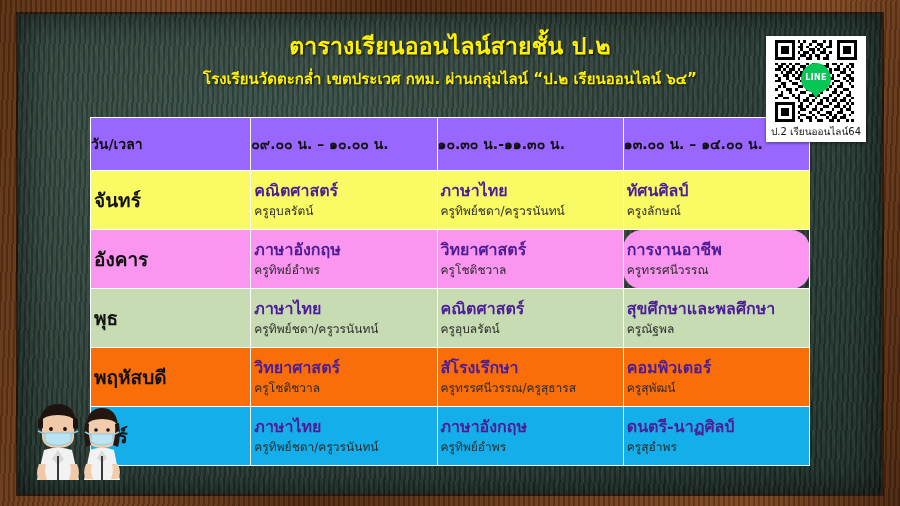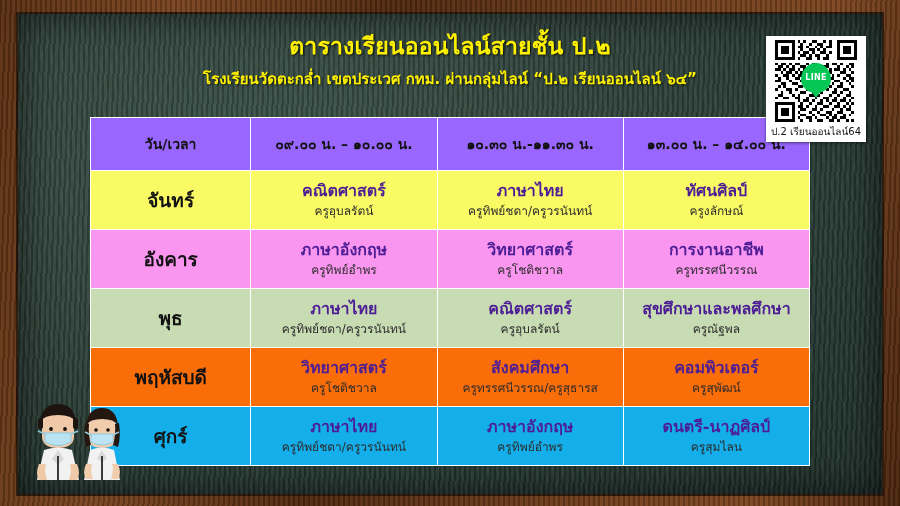--- a/index.html
+++ b/index.html
@@ -103,21 +103,21 @@
   }
 
   
   .table-wrap {
     position: absolute;
     left: 72px; top: 103px;
     width: 720px;
     z-index: 3;
   }
   table { width: 100%; border-collapse: collapse; }
-  td, th { border: 1px solid #ffffff; text-align: center; vertical-align: middle; }
+  td, th { border: 1px solid #ffffff; text-align: left; vertical-align: middle; }
 
   thead th {
     height: 53px;
     color: #121212;
     font-size: 14px;
     font-weight: bold;
   }
 
   tbody td { height: 59px; padding: 4px 3px; }
   .daycell { font-size: 19px; font-weight: bold; color: #121212; }
@@ -396,21 +396,21 @@
             <tr>
               <td class="daycell" style="background: rgb(250, 150, 240);">อังคาร</td>
               <td style="background: rgb(250, 150, 240);">
                 <div class="subject">ภาษาอังกฤษ</div>
                 <div class="teacher">ครูทิพย์อำพร</div>
               </td>
               <td style="background: rgb(250, 150, 240);">
                 <div class="subject">วิทยาศาสตร์</div>
                 <div class="teacher">ครูโชติชวาล</div>
               </td>
-              <td style="background: rgb(250, 150, 240);">
+              <td style="background: rgb(250, 150, 240); border-radius: 19px;">
                 <div class="subject">การงานอาชีพ</div>
                 <div class="teacher">ครูทรรศนีวรรณ</div>
               </td>
             </tr>
             <tr>
               <td class="daycell" style="background: rgb(200, 220, 180); margin-left: 20px;">พุธ</td>
               <td style="background: rgb(200, 220, 180);">
                 <div class="subject">ภาษาไทย</div>
                 <div class="teacher">ครูทิพย์ชดา/ครูวรนันทน์</div>
               </td>
@@ -423,41 +423,41 @@
                 <div class="teacher">ครูณัฐพล</div>
               </td>
             </tr>
             <tr>
               <td class="daycell" style="background: rgb(250, 110, 10);">พฤหัสบดี</td>
               <td style="background: rgb(250, 110, 10);">
                 <div class="subject">วิทยาศาสตร์</div>
                 <div class="teacher">ครูโชติชวาล</div>
               </td>
               <td style="background: rgb(250, 110, 10);">
-                <div class="subject">สังคมศึกษา</div>
+                <div class="subject">สัโรงเรึกษา</div>
                 <div class="teacher">ครูทรรศนีวรรณ/ครูสุธารส</div>
               </td>
               <td style="background: rgb(250, 110, 10);">
                 <div class="subject">คอมพิวเตอร์</div>
                 <div class="teacher">ครูสุพัฒน์</div>
               </td>
             </tr>
             <tr>
               <td class="daycell" style="background: rgb(20, 175, 235); margin-top: 40px;">ศุกร์</td>
               <td style="background: rgb(20, 175, 235);">
                 <div class="subject">ภาษาไทย</div>
                 <div class="teacher">ครูทิพย์ชดา/ครูวรนันทน์</div>
               </td>
               <td style="background: rgb(20, 175, 235);">
                 <div class="subject">ภาษาอังกฤษ</div>
                 <div class="teacher">ครูทิพย์อำพร</div>
               </td>
               <td style="background: rgb(20, 175, 235);">
                 <div class="subject">ดนตรี-นาฏศิลป์</div>
-                <div class="teacher">ครูสุมไลน</div>
+                <div class="teacher">ครูสุอำพร</div>
               </td>
             </tr>
           </tbody>
       </table>
     </div>
 
     <div class="kids">
       <svg viewBox="0 0 112 96">
 
         <g>

